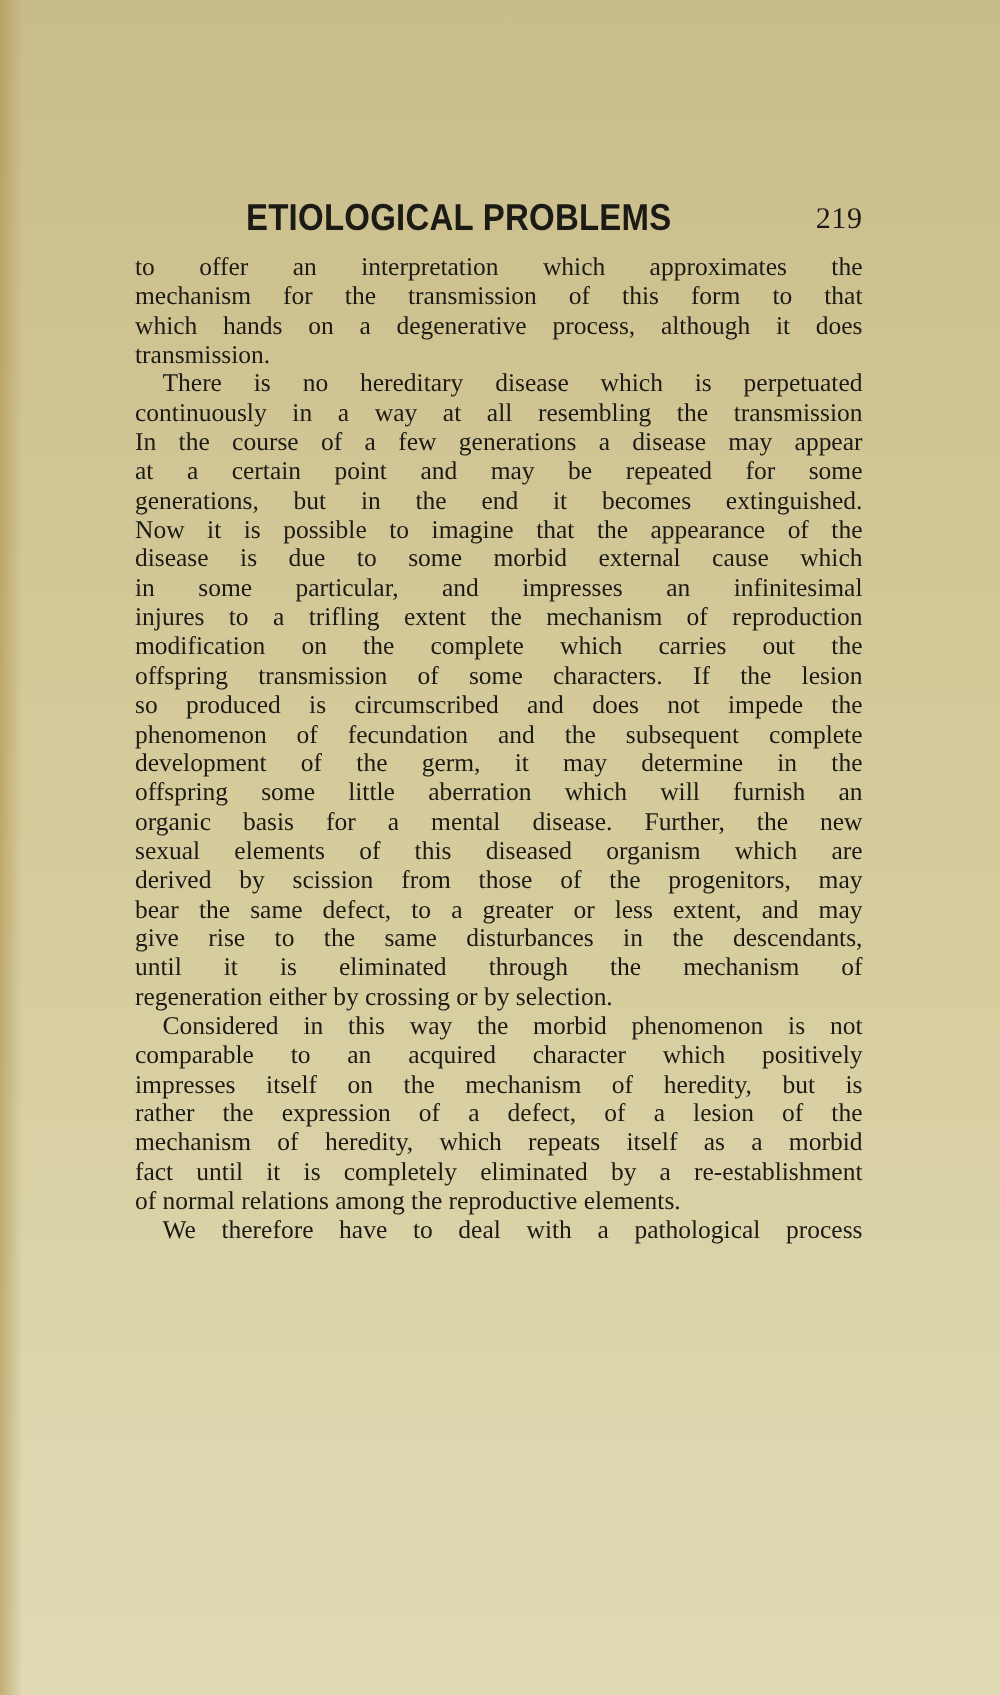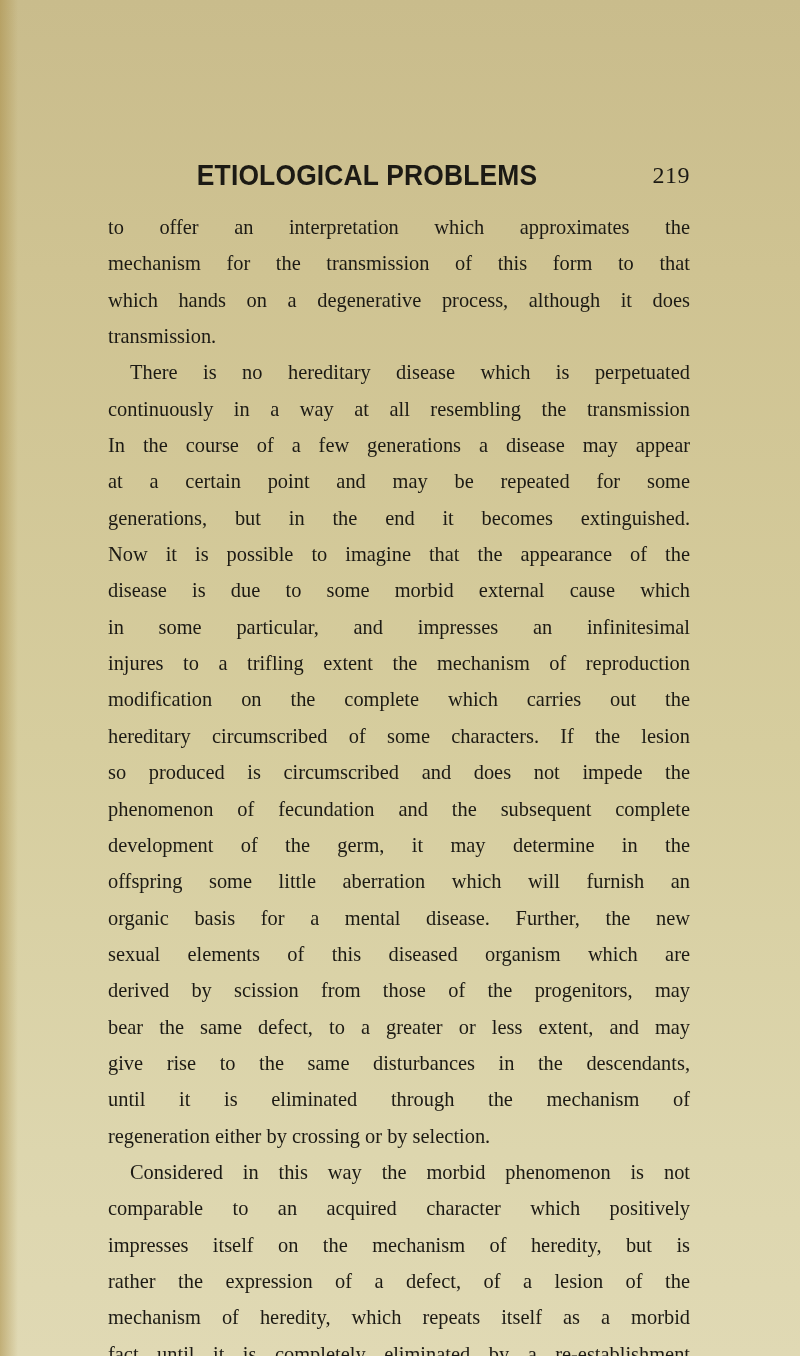--- a/index.html
+++ b/index.html
@@ -31,21 +31,21 @@
   .page-number {
     position: absolute; right: 0; top: 4px;
     font-size: 24px; letter-spacing: 0.5px;
   }
   .body-text {
     position: absolute; top: 203px; left: 0; width: 582px;
     font-size: 20.4px; line-height: 23.35px;
   }
   .line {
     display: block; height: 23.35px; white-space: nowrap;
-    text-align: justify; text-align-last: justify; margin-top: 13px;
+    text-align: justify; text-align-last: justify;
   }
   .line.last { text-align-last: left; }
   .line.indent { padding-left: 22px; }
 </style>
 </head>
 <body>
 
 <div class="edge-shade"></div>
 
 <div class="page">
@@ -62,33 +62,34 @@
       <span class="line indent">There is no hereditary disease which is perpetuated</span>
       <span class="line">continuously in a way at all resembling the transmission</span>
       <span class="line">In the course of a few generations a disease may appear</span>
       <span class="line">at a certain point and may be repeated for some</span>
       <span class="line">generations, but in the end it becomes extinguished.</span>
       <span class="line">Now it is possible to imagine that the appearance of the</span>
       <span class="line">disease is due to some morbid external cause which</span>
       <span class="line">in some particular, and impresses an infinitesimal</span>
       <span class="line">injures to a trifling extent the mechanism of reproduction</span>
       <span class="line">modification on the complete which carries out the</span>
-      <span class="line">hereditary circumscribed of some characters.  If the lesion</span>
+      <span class="line">offspring transmission of some characters.  If the lesion</span>
       <span class="line">so produced is circumscribed and does not impede the</span>
       <span class="line">phenomenon of fecundation and the subsequent complete</span>
       <span class="line">development of the germ, it may determine in the</span>
       <span class="line">offspring some little aberration which will furnish an</span>
       <span class="line">organic basis for a mental disease.  Further, the new</span>
       <span class="line">sexual elements of this diseased organism which are</span>
       <span class="line">derived by scission from those of the progenitors, may</span>
       <span class="line">bear the same defect, to a greater or less extent, and may</span>
       <span class="line">give rise to the same disturbances in the descendants,</span>
       <span class="line">until it is eliminated through the mechanism of</span>
       <span class="line last">regeneration either by crossing or by selection.</span>
       <span class="line indent">Considered in this way the morbid phenomenon is not</span>
       <span class="line">comparable to an acquired character which positively</span>
       <span class="line">impresses itself on the mechanism of heredity, but is</span>
       <span class="line">rather the expression of a defect, of a lesion of the</span>
       <span class="line">mechanism of heredity, which repeats itself as a morbid</span>
       <span class="line">fact until it is completely eliminated by a re-establishment</span>
       <span class="line last">of normal relations among the reproductive elements.</span>
+      <span class="line indent">We therefore have to deal with a pathological process</span>
     </div>
 </div>
 
 </body></html>

